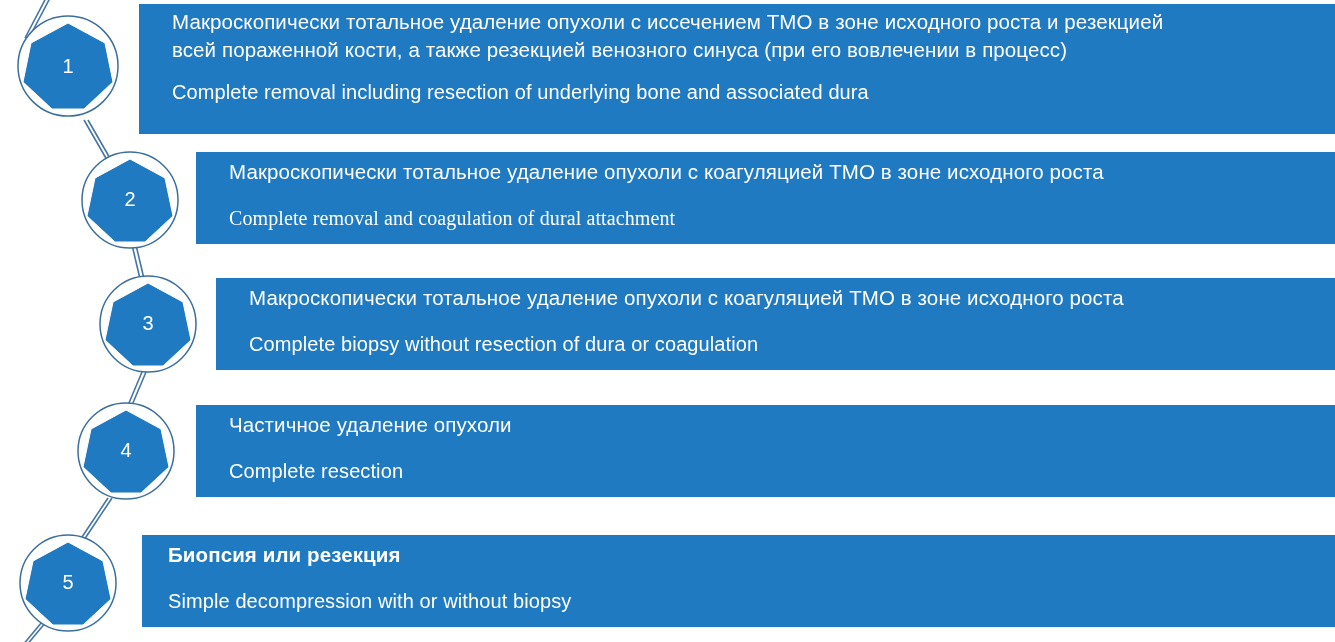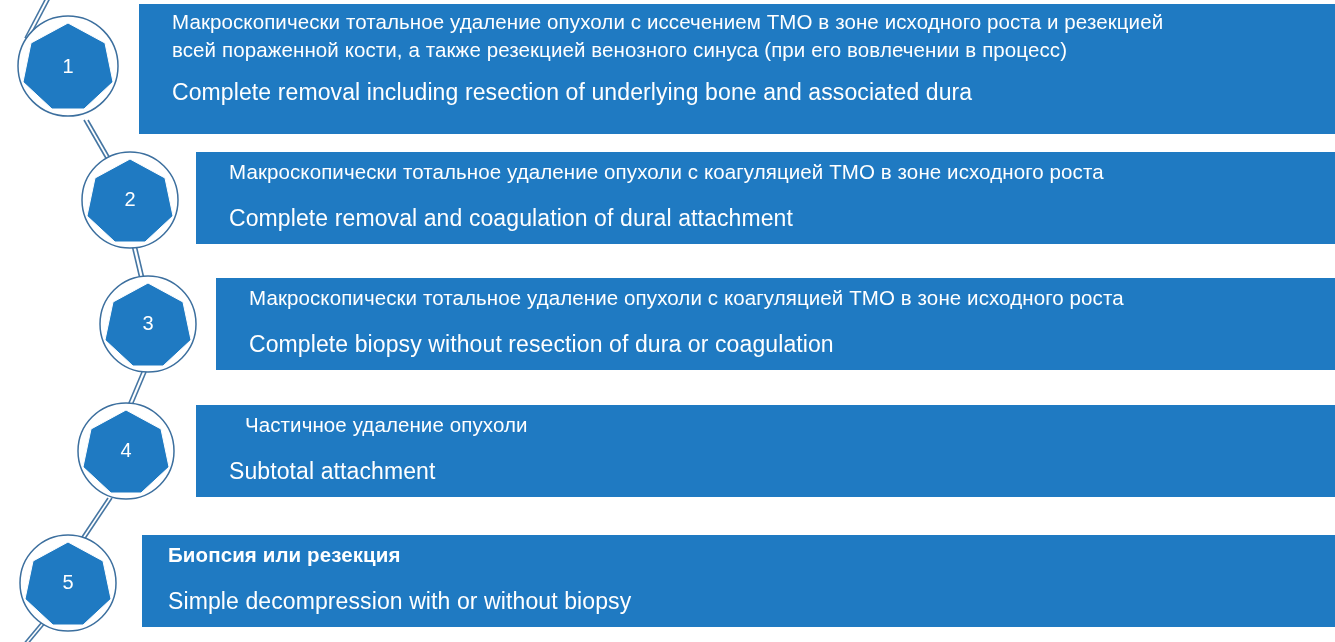--- a/index.html
+++ b/index.html
@@ -54,21 +54,21 @@
     white-space: nowrap;
   }
 
   .line-ru {
     font-size: 20.5px;
     line-height: 28px;
     letter-spacing: 0.1px;
   }
 
   .line-en {
-    font-size: 23px;
+    font-size: 20px;
     line-height: 28px;
     letter-spacing: 0.1px;
   }
 
   .marker {
     position: absolute;
     z-index: 5;
   }
 
   .marker svg {
@@ -123,21 +123,21 @@
     <svg width="104" height="108" viewBox="0 0 104 108" xmlns="http://www.w3.org/2000/svg">
       <circle cx="52" cy="54" r="50" fill="#ffffff" stroke="#3c6f9e" stroke-width="1.5"></circle>
       <polygon points="52,11 89,31 97,70 68,97 36,97 7,70 15,31" fill="#1f7ac2" stroke="#ffffff" stroke-width="1"></polygon>
     </svg>
   </div>
   <div class="marker-num" style="left:8px; top:55px; width:104px;">1</div>
 
   <div class="row">
     <div class="bar" style="left:152px; top:152px; width:1178px; height:92px;"></div>
     <div class="bar-text line-ru" style="left:185px; top:158px;">Макроскопически тотальное удаление опухоли с коагуляцией ТМО в зоне исходного роста</div>
-    <div class="bar-text line-en" style="left:185px; top:204px;">Complete removal and coagulation of dural attachment</div>
+    <div class="bar-text line-en" style="left:185px; top:204px;font-family:Liberation Serif, serif;">Complete removal and coagulation of dural attachment</div>
   </div>
   <div class="marker" style="left:72px; top:150px; width:100px; height:100px;">
     <svg width="100" height="100" viewBox="0 0 100 100" xmlns="http://www.w3.org/2000/svg">
       <circle cx="50" cy="50" r="48" fill="#ffffff" stroke="#3c6f9e" stroke-width="1.5"></circle>
       <polygon points="50,9 85,28 93,66 65,92 35,92 7,66 15,28" fill="#1f7ac2" stroke="#ffffff" stroke-width="1"></polygon>
     </svg>
   </div>
   <div class="marker-num" style="left:72px; top:188px; width:100px;">2</div>
 
   <div class="row">
@@ -148,22 +148,22 @@
   <div class="marker" style="left:90px; top:274px; width:100px; height:100px;">
     <svg width="100" height="100" viewBox="0 0 100 100" xmlns="http://www.w3.org/2000/svg">
       <circle cx="50" cy="50" r="48" fill="#ffffff" stroke="#3c6f9e" stroke-width="1.5"></circle>
       <polygon points="50,9 85,28 93,66 65,92 35,92 7,66 15,28" fill="#1f7ac2" stroke="#ffffff" stroke-width="1"></polygon>
     </svg>
   </div>
   <div class="marker-num" style="left:90px; top:312px; width:100px;">3</div>
 
   <div class="row">
     <div class="bar" style="left:152px; top:405px; width:1178px; height:92px;"></div>
-    <div class="bar-text line-ru" style="left:185px; top:411px;margin-left:16px;">Частичное удаление опухоли</div>
-    <div class="bar-text line-en" style="left:185px; top:457px;">Subtotal attachment</div>
+    <div class="bar-text line-ru" style="left:185px; top:411px;">Частичное удаление опухоли</div>
+    <div class="bar-text line-en" style="left:185px; top:457px;">Complete resection</div>
   </div>
   <div class="marker" style="left:68px; top:401px; width:100px; height:100px;">
     <svg width="100" height="100" viewBox="0 0 100 100" xmlns="http://www.w3.org/2000/svg">
       <circle cx="50" cy="50" r="48" fill="#ffffff" stroke="#3c6f9e" stroke-width="1.5"></circle>
       <polygon points="50,9 85,28 93,66 65,92 35,92 7,66 15,28" fill="#1f7ac2" stroke="#ffffff" stroke-width="1"></polygon>
     </svg>
   </div>
   <div class="marker-num" style="left:68px; top:439px; width:100px;">4</div>
 
   <div class="row">

